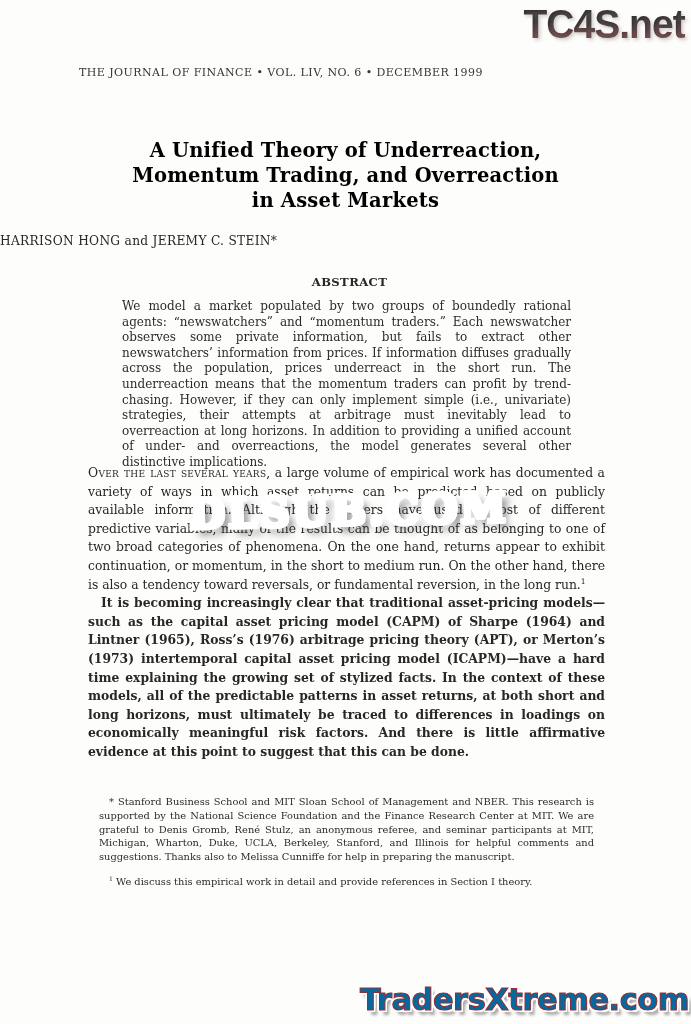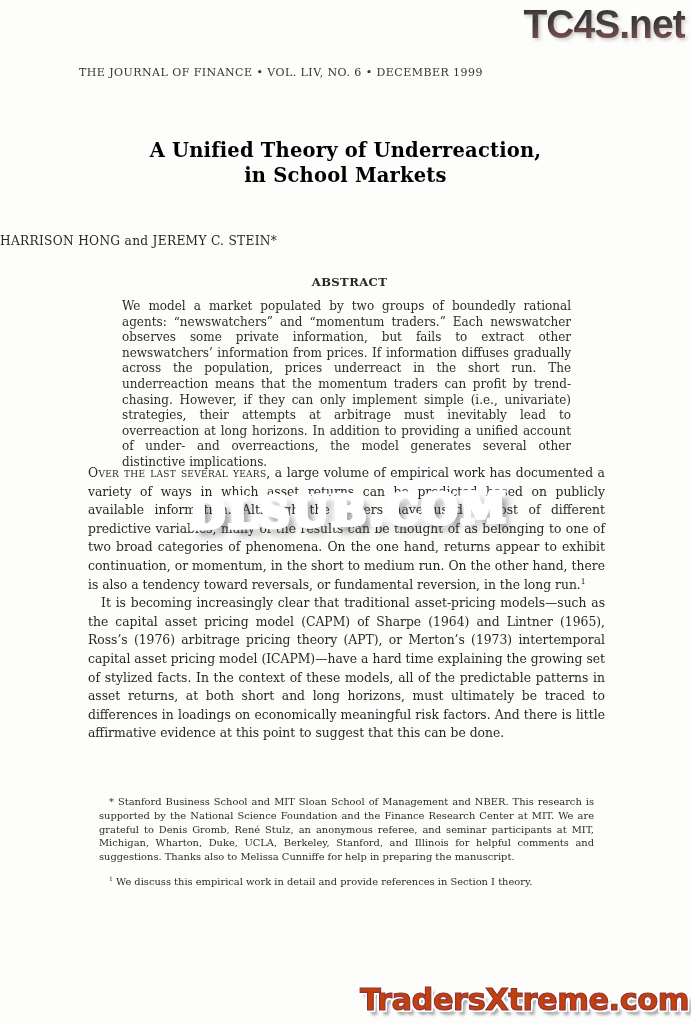--- a/index.html
+++ b/index.html
@@ -72,21 +72,21 @@
   .body-text {
     position: absolute;
     left: 88px;
     width: 517px;
     top: 464px;
     font-size: 12.35px;
     line-height: 18.6px;
     text-align: justify;
   }
   .body-text p { margin: 0; }
-  .body-text p.indent { text-indent: 13px; }
+  .body-text p.indent { text-indent: 13px; font-weight: bold; }
   .smallcaps { font-variant: small-caps; letter-spacing: 0.3px; }
   sup { font-size: 0.62em; line-height: 0; }
 
   .footnotes {
     position: absolute;
     left: 88px;
     width: 517px;
     top: 784px;
     font-size: 9.9px;
     line-height: 13.8px;
@@ -144,39 +144,40 @@
   }
 
   .wm-traders {
     position: absolute;
     top: 982px;
     right: 2px;
     font-family: "DejaVu Sans", sans-serif;
     font-weight: bold;
     font-size: 30.5px;
     letter-spacing: -0.5px;
-    color: #c2410c;
+    color: #0369a1;
     -webkit-text-stroke: 1.1px #8e3036;
     text-shadow:
       -2px -2px 0 #fff, 2px -2px 0 #fff, -2px 2px 0 #fff, 2px 2px 0 #fff,
       -2px 0 0 #fff, 2px 0 0 #fff, 0 -2px 0 #fff, 0 2px 0 #fff,
       4px 5px 3px rgba(110,110,110,0.6);
     white-space: nowrap;
   }
 </style>
 </head>
 <body>
 
 <div class="page">
 
   <div class="journal-line">THE JOURNAL OF FINANCE • VOL. LIV, NO. 6 • DECEMBER 1999</div>
 
   <div class="title-block">
     <div>A Unified Theory of Underreaction,</div>
-    <div>in School Markets</div>
+    <div>Momentum Trading, and Overreaction</div>
+    <div>in Asset Markets</div>
   </div>
 
   <div class="authors">HARRISON HONG and JEREMY C. STEIN*</div>
 
   <div class="abstract-heading">ABSTRACT</div>
 
   <div class="abstract-body">We model a market populated by two groups of boundedly rational agents: “newswatchers” and “momentum traders.” Each newswatcher observes some private information, but fails to extract other newswatchers’ information from prices. If information diffuses gradually across the population, prices underreact in the short run. The underreaction means that the momentum traders can profit by trend-chasing. However, if they can only implement simple (i.e., univariate) strategies, their attempts at arbitrage must inevitably lead to overreaction at long horizons. In addition to providing a unified account of under- and overreactions, the model generates several other distinctive implications.</div>
 
   <div class="body-text">
     <p><span class="smallcaps">Over the last several years</span><span>, a large volume of empirical work has documented a variety of ways in which asset returns can be predicted based on publicly available information. Although the papers have used a host of different predictive variables, many of the results can be thought of as belonging to one of two broad categories of phenomena. On the one hand, returns appear to exhibit continuation, or momentum, in the short to medium run. On the other hand, there is also a tendency toward reversals, or fundamental reversion, in the long run.</span><sup>1</sup></p>

